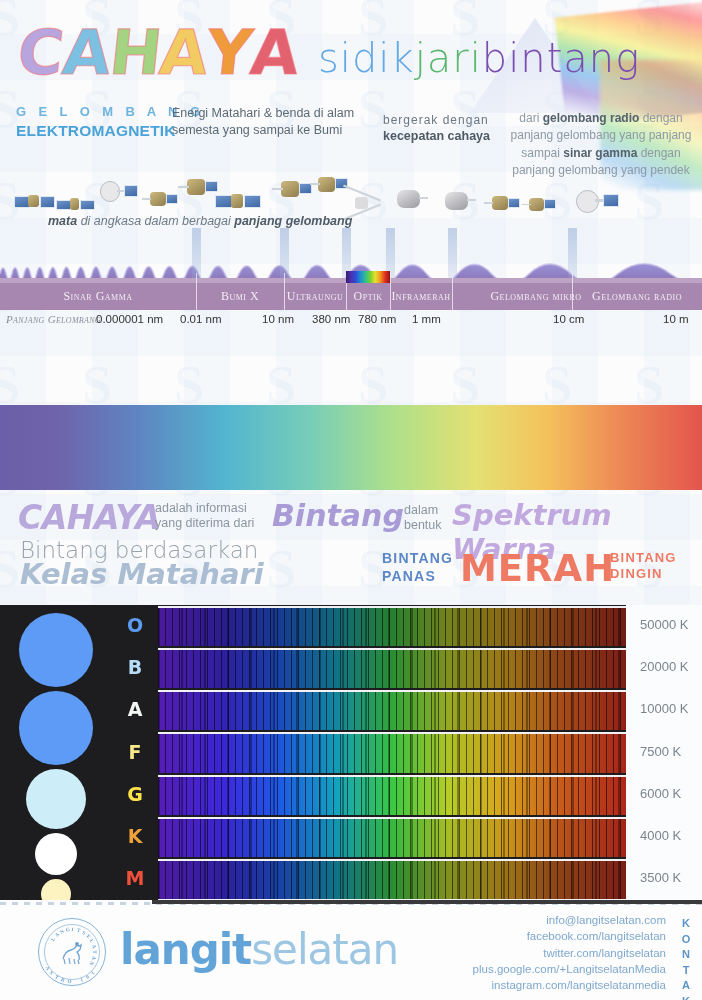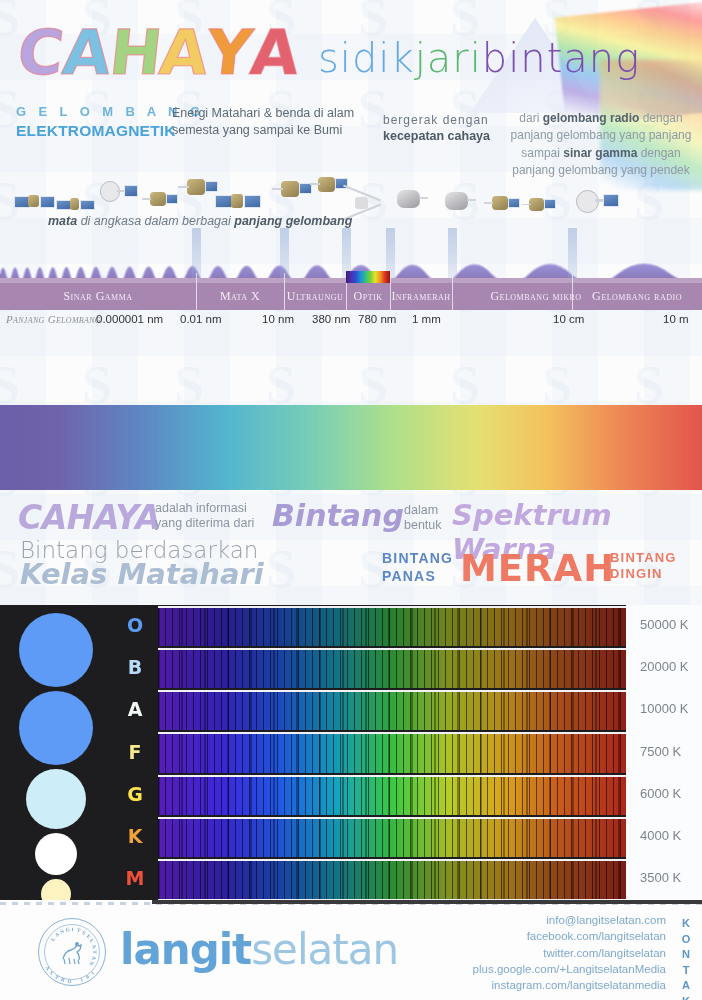--- a/index.html
+++ b/index.html
@@ -374,21 +374,21 @@
             <stop offset="100%" stop-color="#a8679b"></stop>
           </linearGradient>
         </defs>
         <path d="M0 46 Q3 34 6 46 Q9.008840605942327 58.212677988265476 12.017681211884653 46 Q15.046476409436575 33.62926969632865 18.075271606988498 46 Q21.13290432762052 58.51388910333648 24.190537048252537 46 Q27.285122049630782 33.35118937780164 30.379707051009028 46 Q33.51902818353646 58.77851755256948 36.6583493160639 46 Q39.85009201946836 33.09522650927445 43.04183472287283 46 Q46.29374113691184 59.02876022259099 49.545647550950854 46 Q52.865635978641315 32.84865375081989 56.18562440633177 46 Q59.58189127866672 59.273214900837175 62.978158151001665 46 Q66.45927196977094 32.60506648943037 69.94038578854021 46 Q73.51537877488781 59.51699434611671 77.09037176123542 46 Q80.76883316298698 32.360159321983794 84.44729456473853 46 Q88.23946871448237 59.76388446726579 92.03164286422623 46 Q95.94853469708787 32.110480913841386 99.86542652994952 46 Q103.91891716999689 60.01712899583281 107.97240781004426 46 Q112.17538292656214 31.852902469557343 116.37835804308001 46 Q120.7448519221089 60.27981351439623 125.11134580113779 46 Q129.65670446052505 31.584322802052924 134.2020631199123 46 Q138.94313032167054 60.55510585561391 143.68419752342876 46 Q148.63952822240802 31.30146069069225 153.5948589213873 46 Q158.78496556300357 60.846445591140636 163.97507220461983 46 Q169.42271038825717 31.00067306268602 174.8703485718945 46 Q180.6008499874048 61.157726297436994 186.33135140291515 46 Q192.37301370132914 30.677765450468016 198.41467599974317 46 Q204.7992214768492 61.493498628288286 211.18376695395523 46 Q217.94688474109003 30.32776919731424 224.71000252822483 46 Q231.89199257773424 61.859219379910556 239.07398262724365 46 Q246.72052439128862 29.944658832402034 254.36706615533362 46 Q262.5301408112971 62.26157609910409 270.6932154672606 46 Q279.43221828379615 29.520975478590127 288.17122110033165 46 Q297.55431067290544 62.70892776893719 306.9374002454792 46 Q317.0431447005754 29.04730719194264 327.14888915567155 46 Q338.0682872043708 63.21192194891755 348.98768525307 46 Q360.82666382626627 28.511551099203476 372.6656423994625 46 Q385.5481648832605 63.784382818879436 398.4306873670585 46 Q412.50265058618504 27.897837511505177 426.5746138053116 46 Q442.0087728449263 64.44462346652568 457.44293188454094 46 Q474.4451769355724 27.184918080396393 491.44742198660396 46 Q510.26485162835195 65.21744016799788 529.0822812701 46 Q550.0136886345947 26.34367928470166 570.9450959990894 46 Q594.3547337835348 66.13723804548667 617.7643715679803 46 Q644.1002291215589 25.333178951943147 670.4360866751373 46 Q700.2544615660786 67.25310412477752 730.0728364570198 46 Q764.0718183526636 24.0940873190831 798.0708002483074 46 L702 58 L0 58 Z" fill="url(#wg)"></path>
         <path d="M0 46 Q3 34 6 46 Q9.008840605942327 58.212677988265476 12.017681211884653 46 Q15.046476409436575 33.62926969632865 18.075271606988498 46 Q21.13290432762052 58.51388910333648 24.190537048252537 46 Q27.285122049630782 33.35118937780164 30.379707051009028 46 Q33.51902818353646 58.77851755256948 36.6583493160639 46 Q39.85009201946836 33.09522650927445 43.04183472287283 46 Q46.29374113691184 59.02876022259099 49.545647550950854 46 Q52.865635978641315 32.84865375081989 56.18562440633177 46 Q59.58189127866672 59.273214900837175 62.978158151001665 46 Q66.45927196977094 32.60506648943037 69.94038578854021 46 Q73.51537877488781 59.51699434611671 77.09037176123542 46 Q80.76883316298698 32.360159321983794 84.44729456473853 46 Q88.23946871448237 59.76388446726579 92.03164286422623 46 Q95.94853469708787 32.110480913841386 99.86542652994952 46 Q103.91891716999689 60.01712899583281 107.97240781004426 46 Q112.17538292656214 31.852902469557343 116.37835804308001 46 Q120.7448519221089 60.27981351439623 125.11134580113779 46 Q129.65670446052505 31.584322802052924 134.2020631199123 46 Q138.94313032167054 60.55510585561391 143.68419752342876 46 Q148.63952822240802 31.30146069069225 153.5948589213873 46 Q158.78496556300357 60.846445591140636 163.97507220461983 46 Q169.42271038825717 31.00067306268602 174.8703485718945 46 Q180.6008499874048 61.157726297436994 186.33135140291515 46 Q192.37301370132914 30.677765450468016 198.41467599974317 46 Q204.7992214768492 61.493498628288286 211.18376695395523 46 Q217.94688474109003 30.32776919731424 224.71000252822483 46 Q231.89199257773424 61.859219379910556 239.07398262724365 46 Q246.72052439128862 29.944658832402034 254.36706615533362 46 Q262.5301408112971 62.26157609910409 270.6932154672606 46 Q279.43221828379615 29.520975478590127 288.17122110033165 46 Q297.55431067290544 62.70892776893719 306.9374002454792 46 Q317.0431447005754 29.04730719194264 327.14888915567155 46 Q338.0682872043708 63.21192194891755 348.98768525307 46 Q360.82666382626627 28.511551099203476 372.6656423994625 46 Q385.5481648832605 63.784382818879436 398.4306873670585 46 Q412.50265058618504 27.897837511505177 426.5746138053116 46 Q442.0087728449263 64.44462346652568 457.44293188454094 46 Q474.4451769355724 27.184918080396393 491.44742198660396 46 Q510.26485162835195 65.21744016799788 529.0822812701 46 Q550.0136886345947 26.34367928470166 570.9450959990894 46 Q594.3547337835348 66.13723804548667 617.7643715679803 46 Q644.1002291215589 25.333178951943147 670.4360866751373 46 Q700.2544615660786 67.25310412477752 730.0728364570198 46 Q764.0718183526636 24.0940873190831 798.0708002483074 46 " fill="none" stroke="#c3b7e6" stroke-width="2" opacity=".6"></path>
       </svg><div class="wavebeam" style="left: 192px; height: 58px;"></div><div class="wavebeam" style="left: 280px; height: 58px;"></div><div class="wavebeam" style="left: 342px; height: 58px;"></div><div class="wavebeam" style="left: 386px; height: 58px;"></div><div class="wavebeam" style="left: 448px; height: 58px;"></div><div class="wavebeam" style="left: 568px; height: 58px;"></div></div>
 
   <div class="embar" id="embar">
     <div class="embar-top"></div>
   <div class="band" style="left: 0px; width: 196px;">Sinar Gamma</div>
-      <div class="band" style="left: 196px; width: 88px;">Mata X</div>
+      <div class="band" style="left: 196px; width: 88px;">Bumi X</div>
       <div class="bandsep" style="left: 196px;"></div>
       <div class="band" style="left: 284px; width: 62px;">Ultraungu</div>
       <div class="bandsep" style="left: 284px;"></div>
       <div class="band" style="left: 346px; width: 44px;">Optik</div>
       <div class="bandsep" style="left: 346px;"></div>
       <div class="band" style="left: 390px; width: 62px;">Inframerah</div>
       <div class="bandsep" style="left: 390px;"></div>
       <div class="band" style="left: 452px; width: 120px; padding-left: 24px;">Gelombang mikro</div>
       <div class="bandsep" style="left: 452px;"></div>
       <div class="band" style="left: 572px; width: 130px;">Gelombang radio</div>

